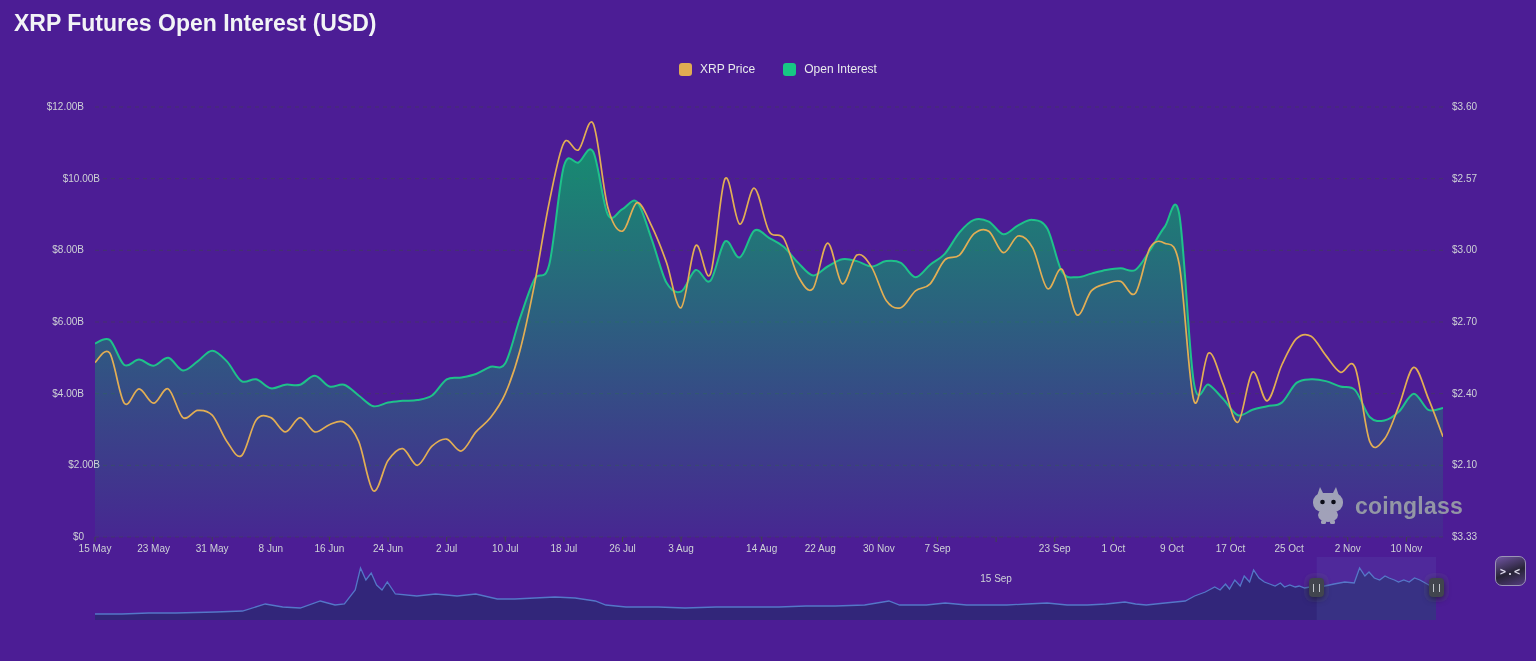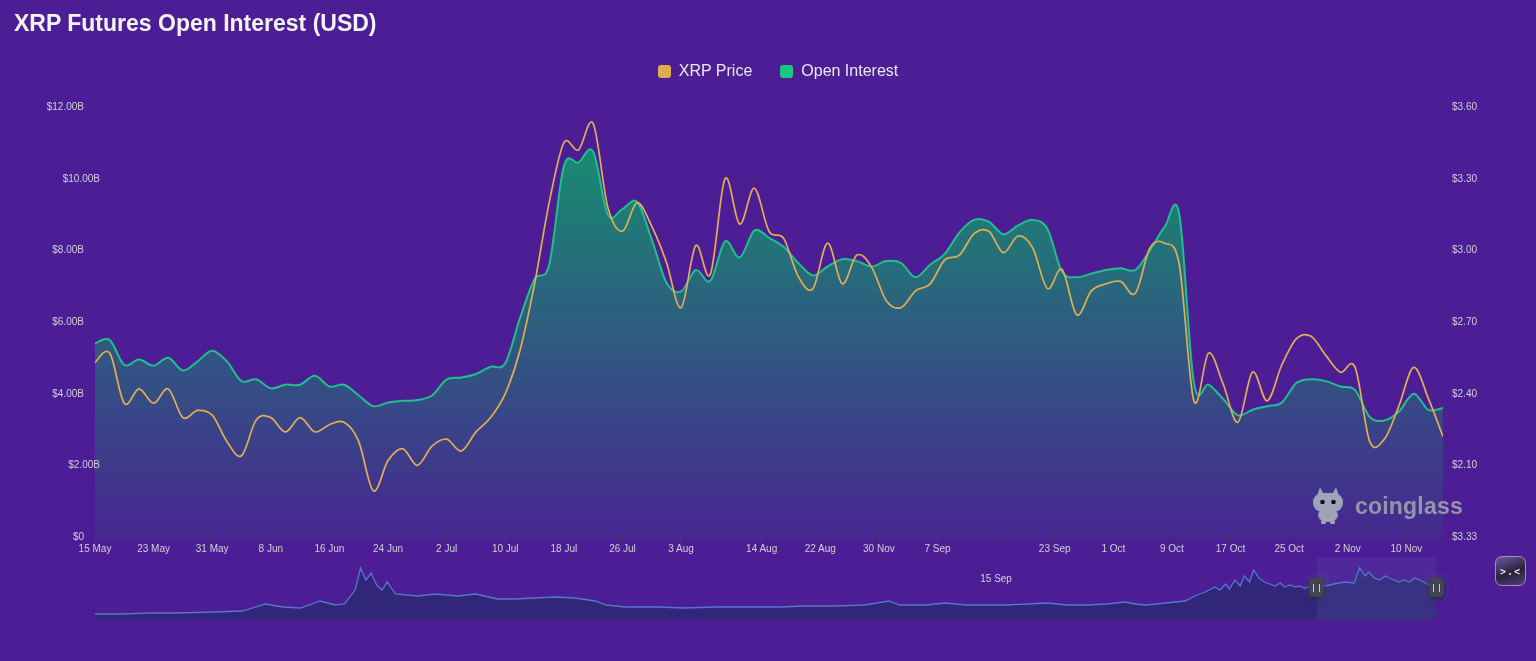--- a/index.html
+++ b/index.html
@@ -1,20 +1,20 @@
 <!DOCTYPE html>
 <html><head>
 <meta charset="utf-8">
 <style>
   html,body{margin:0;padding:0;background:#070a0d;}
   .app{position:relative;width:1536px;height:661px;background:#4c1d95;overflow:hidden;
        font-family:"Liberation Sans",sans-serif;color:#cfd3d7;padding-left:20px;}
   .page-title{position:absolute;left:14px;top:10px;font-size:23px;font-weight:800;color:#f2f4f6;}
   .legend{position:absolute;left:0;top:62px;width:100%;display:flex;justify-content:center;gap:28px;}
-  .legend-item{display:flex;align-items:center;gap:8px;font-size:16px;color:#e8eaec;cursor:pointer;}
+  .legend-item{display:flex;align-items:center;gap:8px;font-size:12px;color:#e8eaec;cursor:pointer;}
   .legend-swatch{width:13px;height:13px;border-radius:3px;display:inline-block;}
   .axis-label{position:absolute;font-size:10px;color:#ced2d6;line-height:16px;}
   .y-left{width:80px;text-align:right;}
   .y-right{width:80px;text-align:left;}
   .x-label{width:72px;text-align:center;}
   svg.chart-svg{position:absolute;left:0;top:0;}
   .watermark{position:absolute;left:1310px;top:487px;display:flex;align-items:center;gap:9px;opacity:.92;}
   .watermark-text{font-size:23px;font-weight:700;color:#9aa0a7;letter-spacing:.2px;}
   .nav-handle{position:absolute;top:578px;width:15px;height:19px;background:#41454e;border-radius:4px;
       display:flex;align-items:center;justify-content:center;cursor:ew-resize;
@@ -97,21 +97,21 @@
       <div class="axis-label y-left" style="left: 4px; top: 99px;">$12.00B</div>
       <div class="axis-label y-left" style="left: 20px; top: 170.667px;">$10.00B</div>
       <div class="axis-label y-left" style="left: 4px; top: 242.333px;">$8.00B</div>
       <div class="axis-label y-left" style="left: 4px; top: 314px;">$6.00B</div>
       <div class="axis-label y-left" style="left: 4px; top: 385.667px;">$4.00B</div>
       <div class="axis-label y-left" style="left: 20px; top: 457.333px;">$2.00B</div>
       <div class="axis-label y-left" style="left: 4px; top: 529px;">$0</div>
     </div>
   <div id="yright">
       <div class="axis-label y-right" style="left: 1452px; top: 99px;">$3.60</div>
-      <div class="axis-label y-right" style="left: 1452px; top: 170.667px;">$3.30</div>
+      <div class="axis-label y-right" style="left: 1452px; top: 170.667px;">$2.57</div>
       <div class="axis-label y-right" style="left: 1452px; top: 242.333px;">$3.00</div>
       <div class="axis-label y-right" style="left: 1452px; top: 314px;">$2.70</div>
       <div class="axis-label y-right" style="left: 1452px; top: 385.667px;">$2.40</div>
       <div class="axis-label y-right" style="left: 1452px; top: 457.333px;">$2.10</div>
       <div class="axis-label y-right" style="left: 1452px; top: 529px;">$3.33</div>
     </div>
   <div id="xaxis">
       <div class="axis-label x-label" style="left: 59px; top: 541px;">15 May</div>
       <div class="axis-label x-label" style="left: 117.609px; top: 541px;">23 May</div>
       <div class="axis-label x-label" style="left: 176.217px; top: 541px;">31 May</div>

